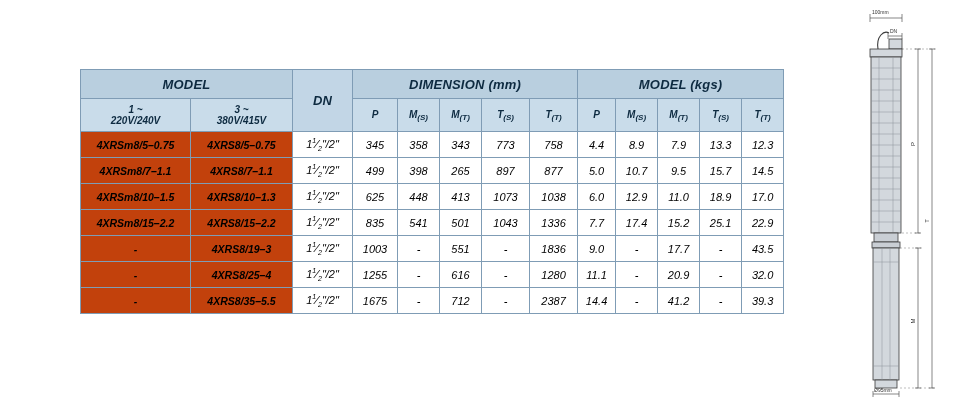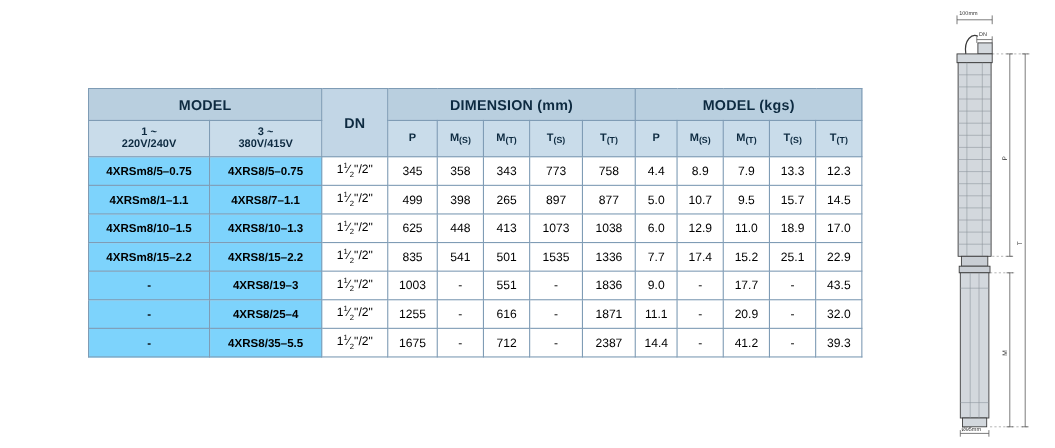--- a/index.html
+++ b/index.html
@@ -18,22 +18,23 @@
   #page {
     position: relative;
     width: 959px;
     height: 407px;
   }
 
   
   #spec-table-wrap {
     position: absolute;
     left: 80px;
-    top: 80px;
+    top: 69px;
     width: 676px;
+    font-style: italic;
   }
   table.spec {
     border-collapse: collapse;
     table-layout: fixed;
     width: 676px;
     font-size: 11px;
   }
   table.spec th, table.spec td {
     border: 1px solid #7f9cb5;
     padding: 0;
@@ -59,21 +60,21 @@
   th.dn-cell {
     background: #c2d6e6;
     color: #0d2a40;
     font-weight: bold;
     font-size: 13px;
   }
   td.model {
     font-weight: bold;
     font-size: 10.5px;
     height: 25px;
-    background: #7dd3fc;
+    background: #c2410c;
     color: #000;
   }
   td.val {
     height: 25px;
     font-size: 11px;
     background: #ffffff;
     color: #000;
   }
   td.dn {
     font-size: 11px;
@@ -155,21 +156,21 @@
             <td class="val">343</td>
             <td class="val">773</td>
             <td class="val">758</td>
             <td class="val">4.4</td>
             <td class="val">8.9</td>
             <td class="val">7.9</td>
             <td class="val">13.3</td>
             <td class="val">12.3</td>
           </tr>
           <tr>
-            <td class="model">4XRSm8/1–1.1</td>
+            <td class="model">4XRSm8/7–1.1</td>
             <td class="model">4XRS8/7–1.1</td>
             <td class="val dn">1<sup style="font-size:7px">1</sup>⁄<sub style="font-size:7px">2</sub>"/2"</td>
             <td class="val">499</td>
             <td class="val">398</td>
             <td class="val">265</td>
             <td class="val">897</td>
             <td class="val">877</td>
             <td class="val">5.0</td>
             <td class="val">10.7</td>
             <td class="val">9.5</td>
@@ -191,21 +192,21 @@
             <td class="val">18.9</td>
             <td class="val">17.0</td>
           </tr>
           <tr>
             <td class="model">4XRSm8/15–2.2</td>
             <td class="model">4XRS8/15–2.2</td>
             <td class="val dn">1<sup style="font-size:7px">1</sup>⁄<sub style="font-size:7px">2</sub>"/2"</td>
             <td class="val">835</td>
             <td class="val">541</td>
             <td class="val">501</td>
-            <td class="val">1535</td>
+            <td class="val">1043</td>
             <td class="val">1336</td>
             <td class="val">7.7</td>
             <td class="val">17.4</td>
             <td class="val">15.2</td>
             <td class="val">25.1</td>
             <td class="val">22.9</td>
           </tr>
           <tr>
             <td class="model">-</td>
             <td class="model">4XRS8/19–3</td>
@@ -222,21 +223,21 @@
             <td class="val">43.5</td>
           </tr>
           <tr>
             <td class="model">-</td>
             <td class="model">4XRS8/25–4</td>
             <td class="val dn">1<sup style="font-size:7px">1</sup>⁄<sub style="font-size:7px">2</sub>"/2"</td>
             <td class="val">1255</td>
             <td class="val">-</td>
             <td class="val">616</td>
             <td class="val">-</td>
-            <td class="val">1871</td>
+            <td class="val">1280</td>
             <td class="val">11.1</td>
             <td class="val">-</td>
             <td class="val">20.9</td>
             <td class="val">-</td>
             <td class="val">32.0</td>
           </tr>
           <tr>
             <td class="model">-</td>
             <td class="model">4XRS8/35–5.5</td>
             <td class="val dn">1<sup style="font-size:7px">1</sup>⁄<sub style="font-size:7px">2</sub>"/2"</td>

